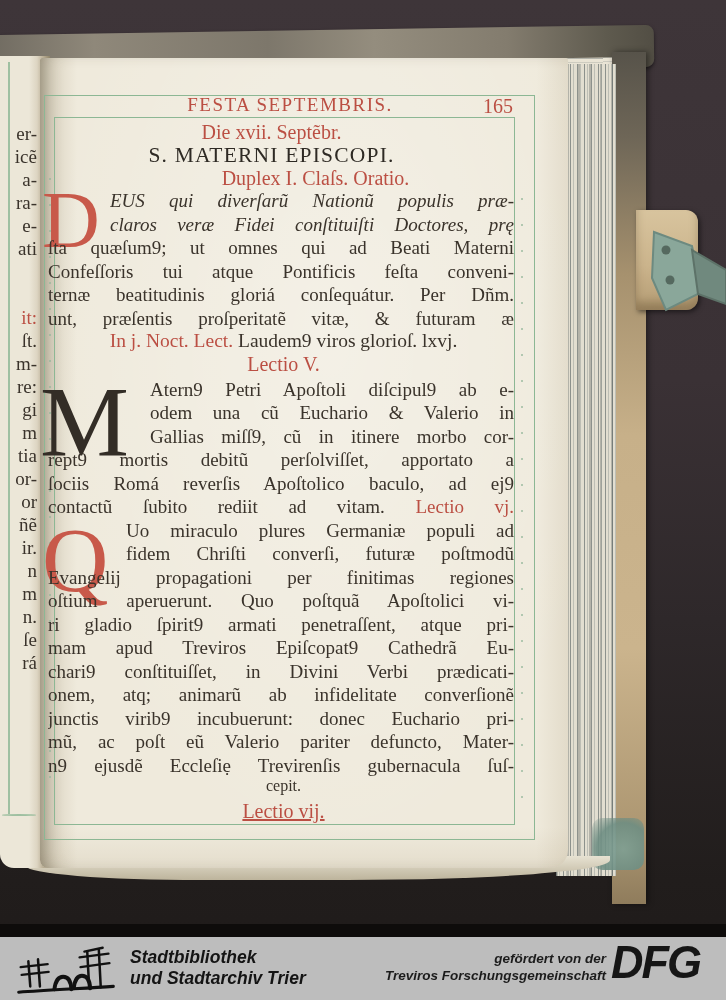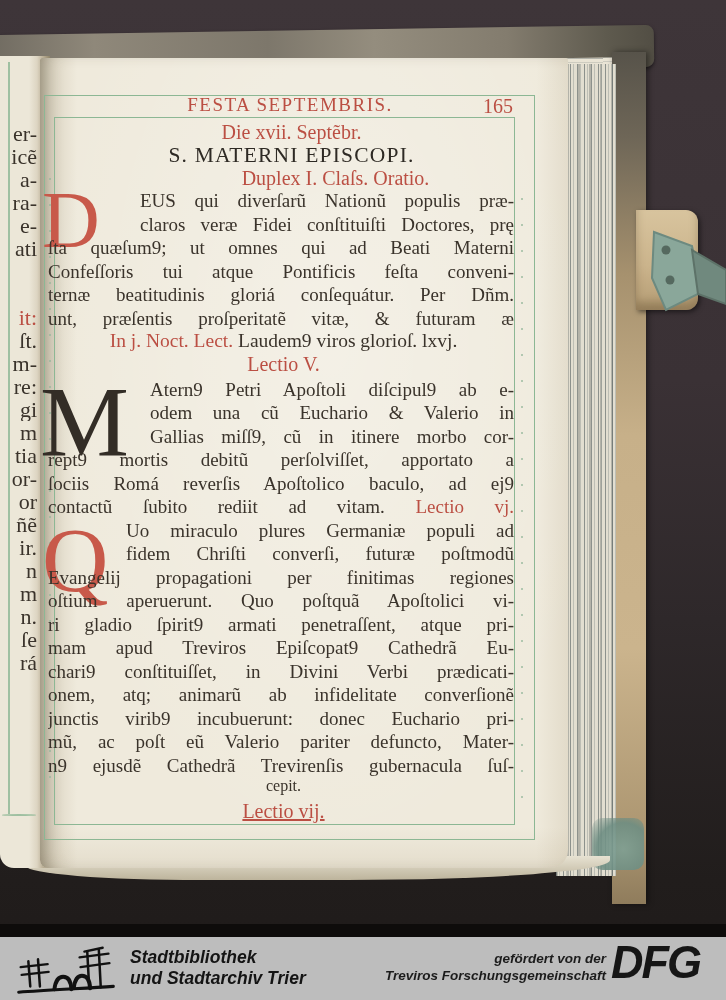--- a/index.html
+++ b/index.html
@@ -28,21 +28,21 @@
     box-shadow:inset 0 -8px 8px rgba(90,70,40,.35),2px 2px 5px rgba(0,0,0,.5);}
   .under-edge{left:26px;top:856px;width:584px;height:24px;border-radius:0 0 45% 30%/0 0 20px 14px;
     background:linear-gradient(180deg,#e7e2d2,#bdb49c);}
 
   
   .left-page{left:0;top:56px;width:50px;height:812px;border-radius:0 0 0 14px;
     background:linear-gradient(90deg,#ece7d8 0%,#ece7d8 58%,#ddd5c2 74%,#b5a98f 88%,#8d8268 100%);}
   .left-page .rule-v{position:absolute;left:8px;top:6px;width:1.5px;height:752px;background:#8cb794;opacity:.8;}
   .left-page .rule-h{position:absolute;left:2px;top:758px;width:34px;height:1.5px;background:#8cb794;opacity:.8;border-radius:50%;}
   .frag-col{position:absolute;left:0;top:66px;width:37px;text-align:right;color:#3a332b;
-    font-size:22px;line-height:23px;}
+    font-size:19px;line-height:23px;}
   .frag-col .frag{height:23px;overflow:hidden;}
   .red-ink{color:#bb4f43;}
 
   
   .page{left:40px;top:58px;width:528px;height:810px;border-radius:2px 2px 18px 8px;
     background:#efeadc;
     background-image:radial-gradient(ellipse at 55% 35%,rgba(255,255,255,.30),transparent 70%),
       linear-gradient(90deg,rgba(120,100,60,.22),transparent 7%),
       linear-gradient(270deg,rgba(150,130,90,.14),transparent 6%),
       linear-gradient(0deg,rgba(150,130,90,.12),transparent 5%);
@@ -53,31 +53,31 @@
   .pricks-l{position:absolute;left:9px;top:120px;width:2px;height:620px;
     background:repeating-linear-gradient(180deg,#96b89c 0 2px,transparent 2px 26px);opacity:.7;}
   .pricks-r{position:absolute;left:481px;top:140px;width:2px;height:600px;
     background:repeating-linear-gradient(180deg,#96b89c 0 2px,transparent 2px 26px);opacity:.7;}
 
   .running-title{position:absolute;left:70px;top:36px;width:360px;text-align:center;
     font-size:19px;letter-spacing:1.5px;color:#bb4f43;}
   .page-number{position:absolute;left:428px;top:37px;width:60px;text-align:center;
     font-size:20px;color:#bb4f43;}
 
-  .c-line{position:absolute;left:22px;width:459px;text-align:center;}
+  .c-line{position:absolute;left:2px;width:459px;text-align:center;}
   .date-line{top:63px;font-size:20px;color:#bb4f43;}
   .saint-line{top:85px;font-size:21.5px;color:#2e2a24;letter-spacing:1.2px;}
   .rubric-line{top:109px;font-size:20px;color:#bb4f43;padding-left:44px;}
 
   .body-text{position:absolute;left:8px;width:466px;color:#3a332b;font-size:19px;}
   .line{height:23.5px;overflow:hidden;text-align:justify;text-align-last:justify;}
   .para-oratio{top:132px;}
   .para-lectio5{top:320.5px;}
   .para-lectio6{top:461.5px;}
-  .ind-d{margin-left:92px;}
+  .ind-d{margin-left:62px;font-style:italic;}
   .ind-m{margin-left:102px;}
   .ind-q{margin-left:78px;}
   .dropcap{position:absolute;line-height:.82;font-weight:400;}
   .cap-d{left:2px;top:130px;font-size:80px;color:#c8594a;}
   .cap-m{left:0px;top:323px;font-size:100px;color:#332d26;}
   .cap-q{left:2px;top:465px;font-size:92px;color:#c8594a;}
   .nocturn{position:absolute;left:14px;top:272px;width:459px;text-align:center;font-size:19.5px;color:#3a332b;}
   .lectio-head{position:absolute;left:14px;width:459px;text-align:center;font-size:20px;color:#bb4f43;}
   .head-v{top:295px;}
   .head-vij{top:742px;text-decoration:underline;}
@@ -189,21 +189,21 @@
       <div class="line ind-q">Uo miraculo plures Germaniæ populi ad</div>
       <div class="line ind-q">fidem Chriſti converſi, futuræ poſtmodũ</div>
       <div class="line">Evangelij propagationi per finitimas regiones</div>
       <div class="line">oſtium aperuerunt. Quo poſtquã Apoſtolici vi-</div>
       <div class="line">ri gladio ſpirit9 armati penetraſſent, atque pri-</div>
       <div class="line">mam apud Treviros Epiſcopat9 Cathedrã Eu-</div>
       <div class="line">chari9 conſtituiſſet, in Divini Verbi prædicati-</div>
       <div class="line">onem, atq; animarũ ab infidelitate converſionẽ</div>
       <div class="line">junctis virib9 incubuerunt: donec Euchario pri-</div>
       <div class="line">mũ, ac poſt eũ Valerio pariter defuncto, Mater-</div>
-      <div class="line">n9 ejusdẽ Cathedrã Trevirenſis gubernacula ſuſ-</div>
+      <div class="line">n9 ejusdẽ Eccleſiẹ Trevirenſis gubernacula ſuſ-</div>
     </div>
     <div class="closing-line">cepit.</div>
     <div class="lectio-head head-vij">Lectio vij.</div>
   </div>
 
   <div class="abs black-strip"></div>
   <div class="abs banner">
     <svg class="lib-logo" width="104" height="56" viewBox="0 0 104 58">
       <g stroke="#111" fill="none" stroke-linecap="round">
         <path d="M3 53 C30 51 70 49 101 47" stroke-width="3.2"></path>

